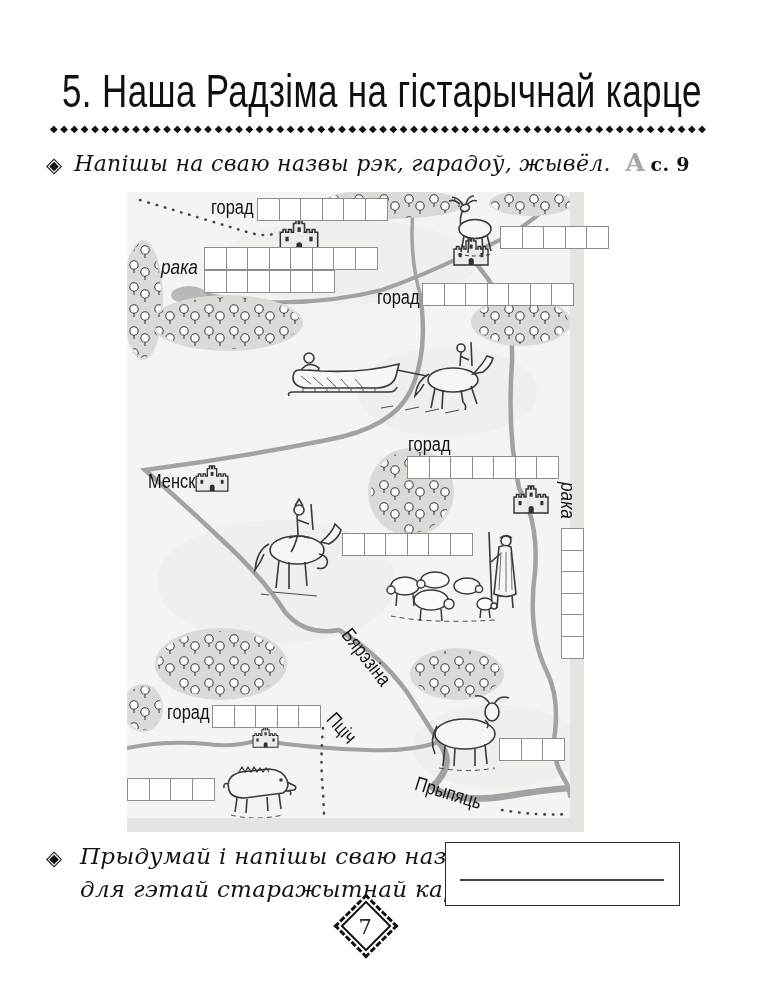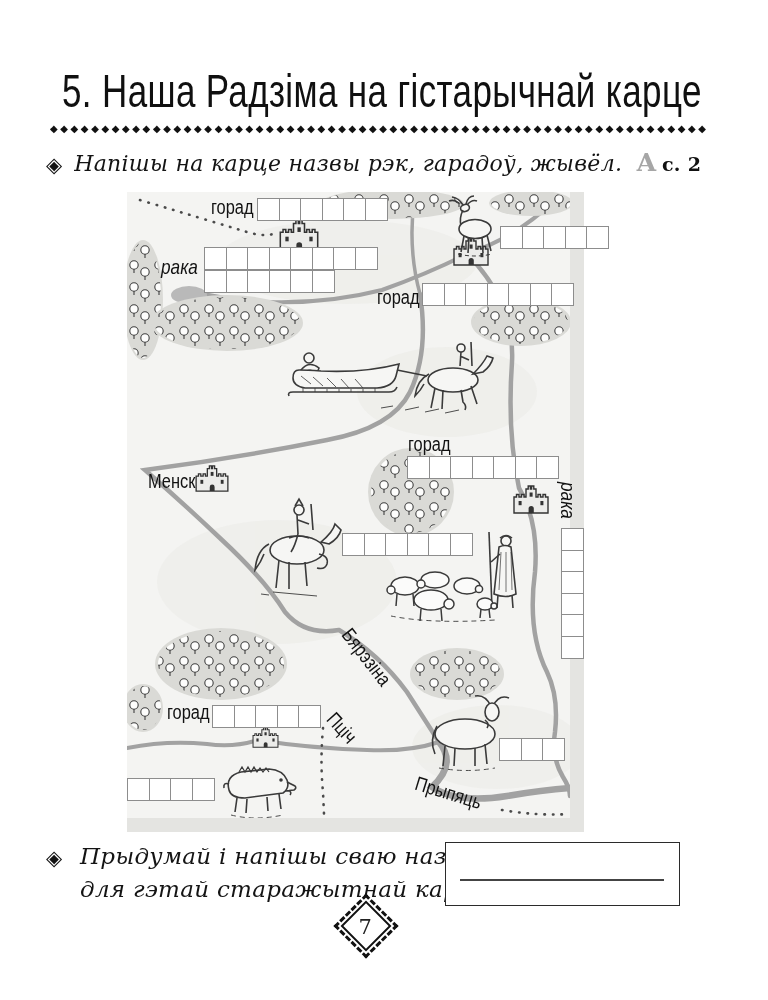--- a/index.html
+++ b/index.html
@@ -83,23 +83,23 @@
 </head>
 <body>
 
 <div class="page">
 
   <h1 class="title">5. Наша Радзіма на гістарычнай карце</h1>
   <div class="divider">◆◆◆◆◆◆◆◆◆◆◆◆◆◆◆◆◆◆◆◆◆◆◆◆◆◆◆◆◆◆◆◆◆◆◆◆◆◆◆◆◆◆◆◆◆◆◆◆◆◆◆◆◆◆◆◆◆◆◆◆◆◆◆◆</div>
 
   <div class="task-line">
     <span class="task-bullet">◈</span>
-    <span class="task-text">Напішы на карце назвы рэк, гарадоў, жывёл.</span>
+    <span class="task-text">Напішы на сваю назвы рэк, гарадоў, жывёл.</span>
     <span class="task-text book-marker">А</span>
-    <span class="task-text book-page">с. 2</span>
+    <span class="task-text book-page">с. 9</span>
   </div>
 
   <div class="map-wrap">
     <div class="map-shadow-right"></div>
     <div class="map-shadow-bottom"></div>
 
     <svg class="map-art" width="443" height="626" viewBox="0 0 443 626">
       <defs>
         <pattern id="trees" width="25" height="22" patternUnits="userSpaceOnUse">
           <g stroke="#3e3e3e" stroke-width="1.1" fill="#fdfdfc">

